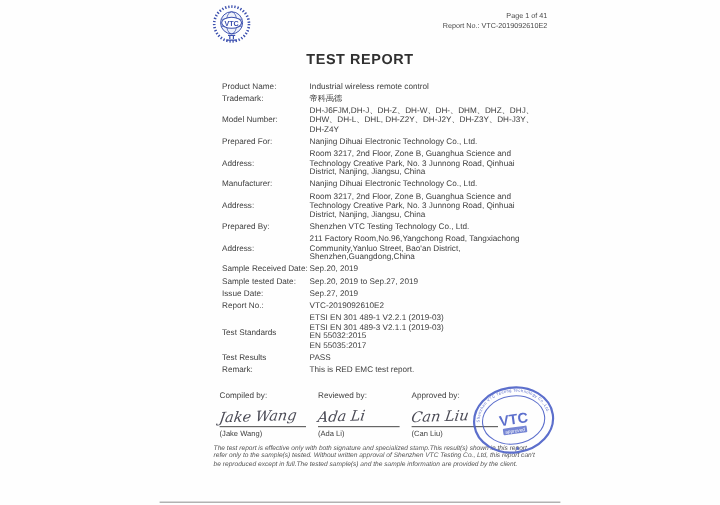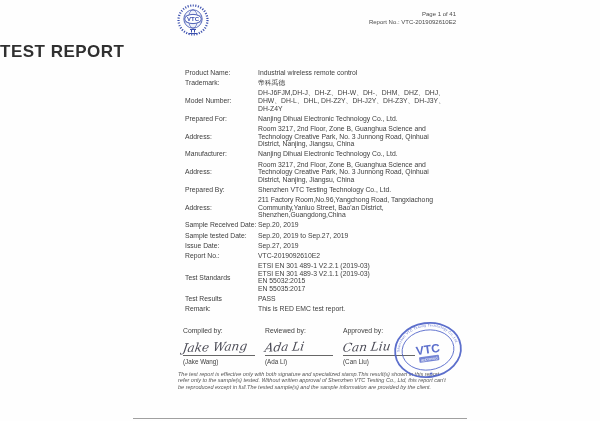--- a/index.html
+++ b/index.html
@@ -6,22 +6,22 @@
   .page {
     position:relative; width:600px; height:421px; background:#fefefe;
     font-family:"Liberation Sans", sans-serif; color:#3d3d3d; overflow:hidden;
   }
   .logo { position:absolute; left:176px; top:4px; width:34px; height:34px; }
   .hdr-right {
     position:absolute; top:11px; right:144px; text-align:right;
     font-size:6px; line-height:7.5px; color:#4a4a4a;
   }
   .title {
-    position:absolute; top:42px; left:0; width:600px; text-align:left;
-    font-size:17px; font-weight:bold; letter-spacing:0.5px; color:#303030;
+    position:absolute; top:42px; left:0; width:600px; text-align:center;
+    font-size:12px; font-weight:bold; letter-spacing:0.5px; color:#303030;
   }
   .fields { position:absolute; left:185px; top:69px; width:278px; }
   .row { display:flex; align-items:center; margin-bottom:2.6px; }
   .lbl { min-width:73px; max-width:73px; font-size:6.8px; line-height:7.6px; white-space:nowrap; }
   .val { font-size:6.8px; line-height:7.6px; white-space:pre-line; }
   .sig { position:absolute; top:327px; }
   #sig1 { left:183px; width:72px; }
   #sig2 { left:265px; width:68px; }
   #sig3 { left:343px; width:72px; }
   .sig-title { font-size:6.8px; }

